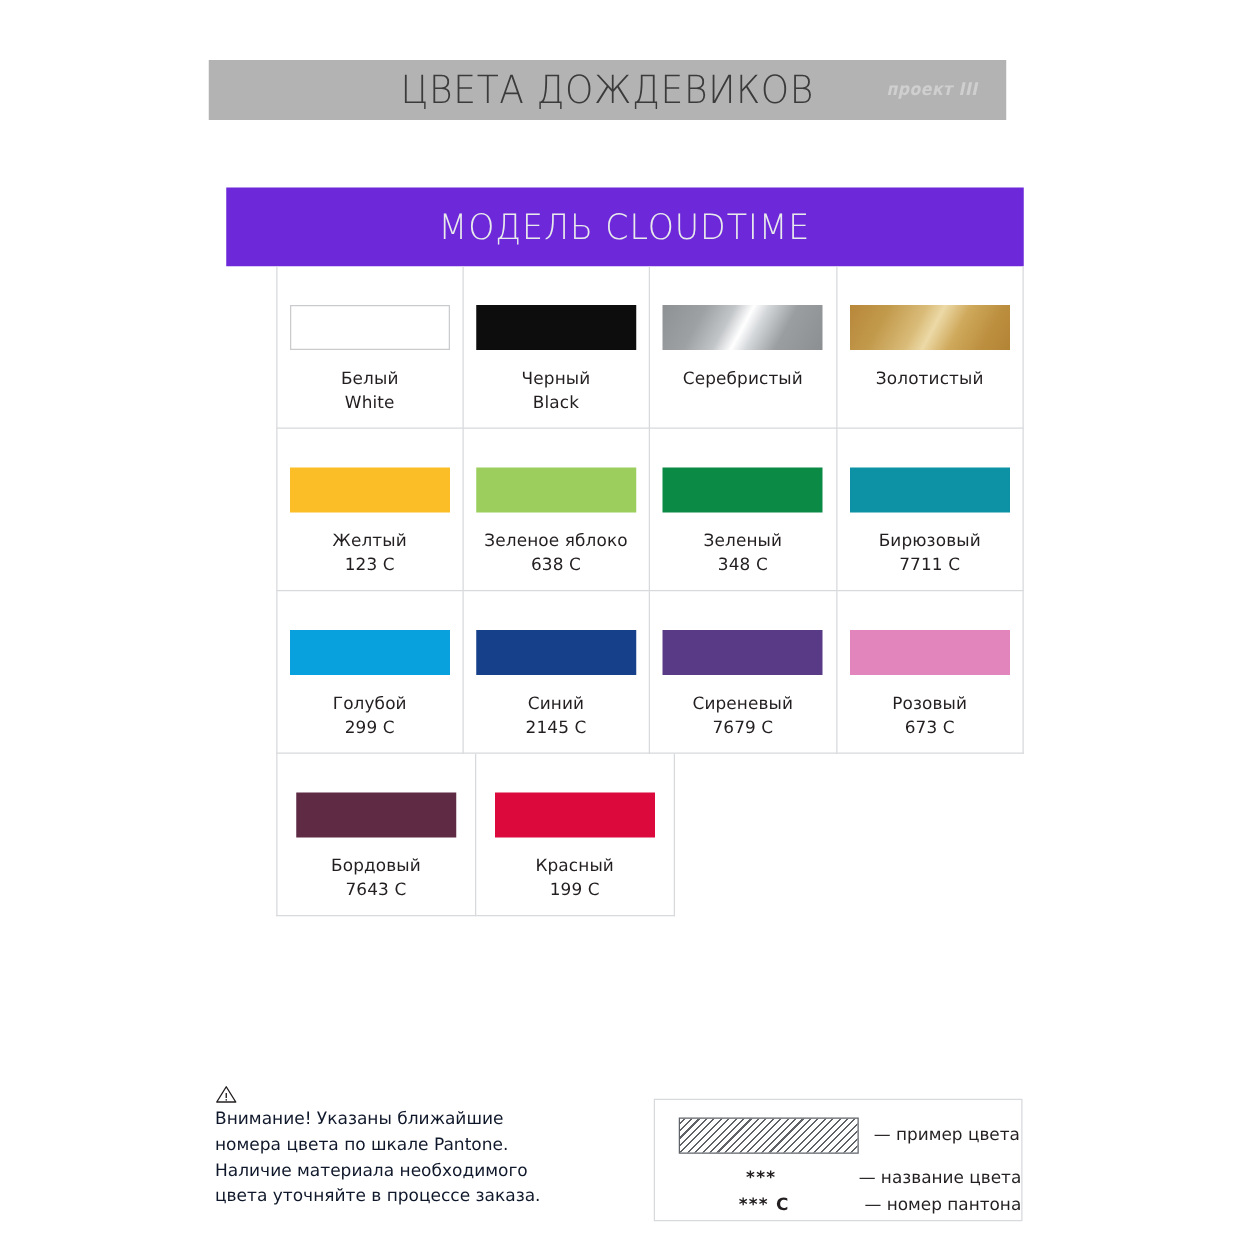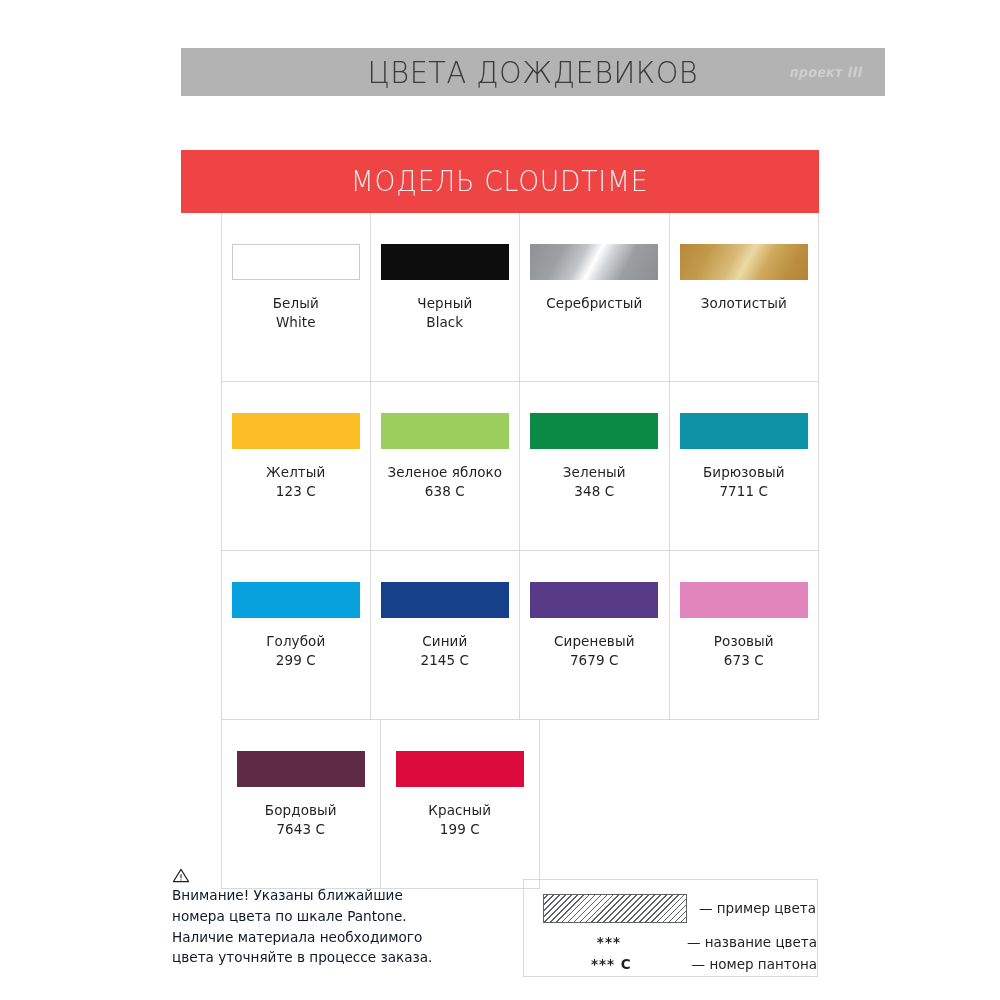--- a/index.html
+++ b/index.html
@@ -19,23 +19,23 @@
 
   
   .page {
     position: absolute;
     inset: 0;
   }
 
   
   .banner {
     position: absolute;
-    left: 181px;
+    left: 167px;
     top: 48px;
-    width: 704px;
+    width: 638px;
     height: 48px;
     background: #b3b3b3;
     display: flex;
     align-items: center;
     justify-content: center;
   }
   .banner-title {
     font-family: "DejaVu Sans", "Liberation Sans", sans-serif;
     font-weight: 300;
     font-size: 31px;
@@ -57,21 +57,21 @@
     white-space: nowrap;
   }
 
   
   .model-header {
     position: absolute;
     left: 181px;
     top: 150px;
     width: 638px;
     height: 63px;
-    background: #ef4444;
+    background: #6d28d9;
     display: flex;
     align-items: center;
     justify-content: center;
   }
   .model-header-title {
     font-weight: 300;
     font-size: 28px;
     letter-spacing: 0.8px;
     color: #e8eaec;
     white-space: nowrap;
@@ -80,21 +80,21 @@
 
   
   .grid {
     position: absolute;
     left: 181px;
     top: 213px;
     width: 638px;
   }
   .grid-row {
     display: flex;
-    height: 169px;
+    height: 130px;
     padding-left: 40px;
   }
   .grid-cell {
     width: 159.5px;
     box-sizing: border-box;
     border-right: 1px solid #d7d9dc;
     border-bottom: 1px solid #d7d9dc;
     display: flex;
     flex-direction: column;
     align-items: center;

